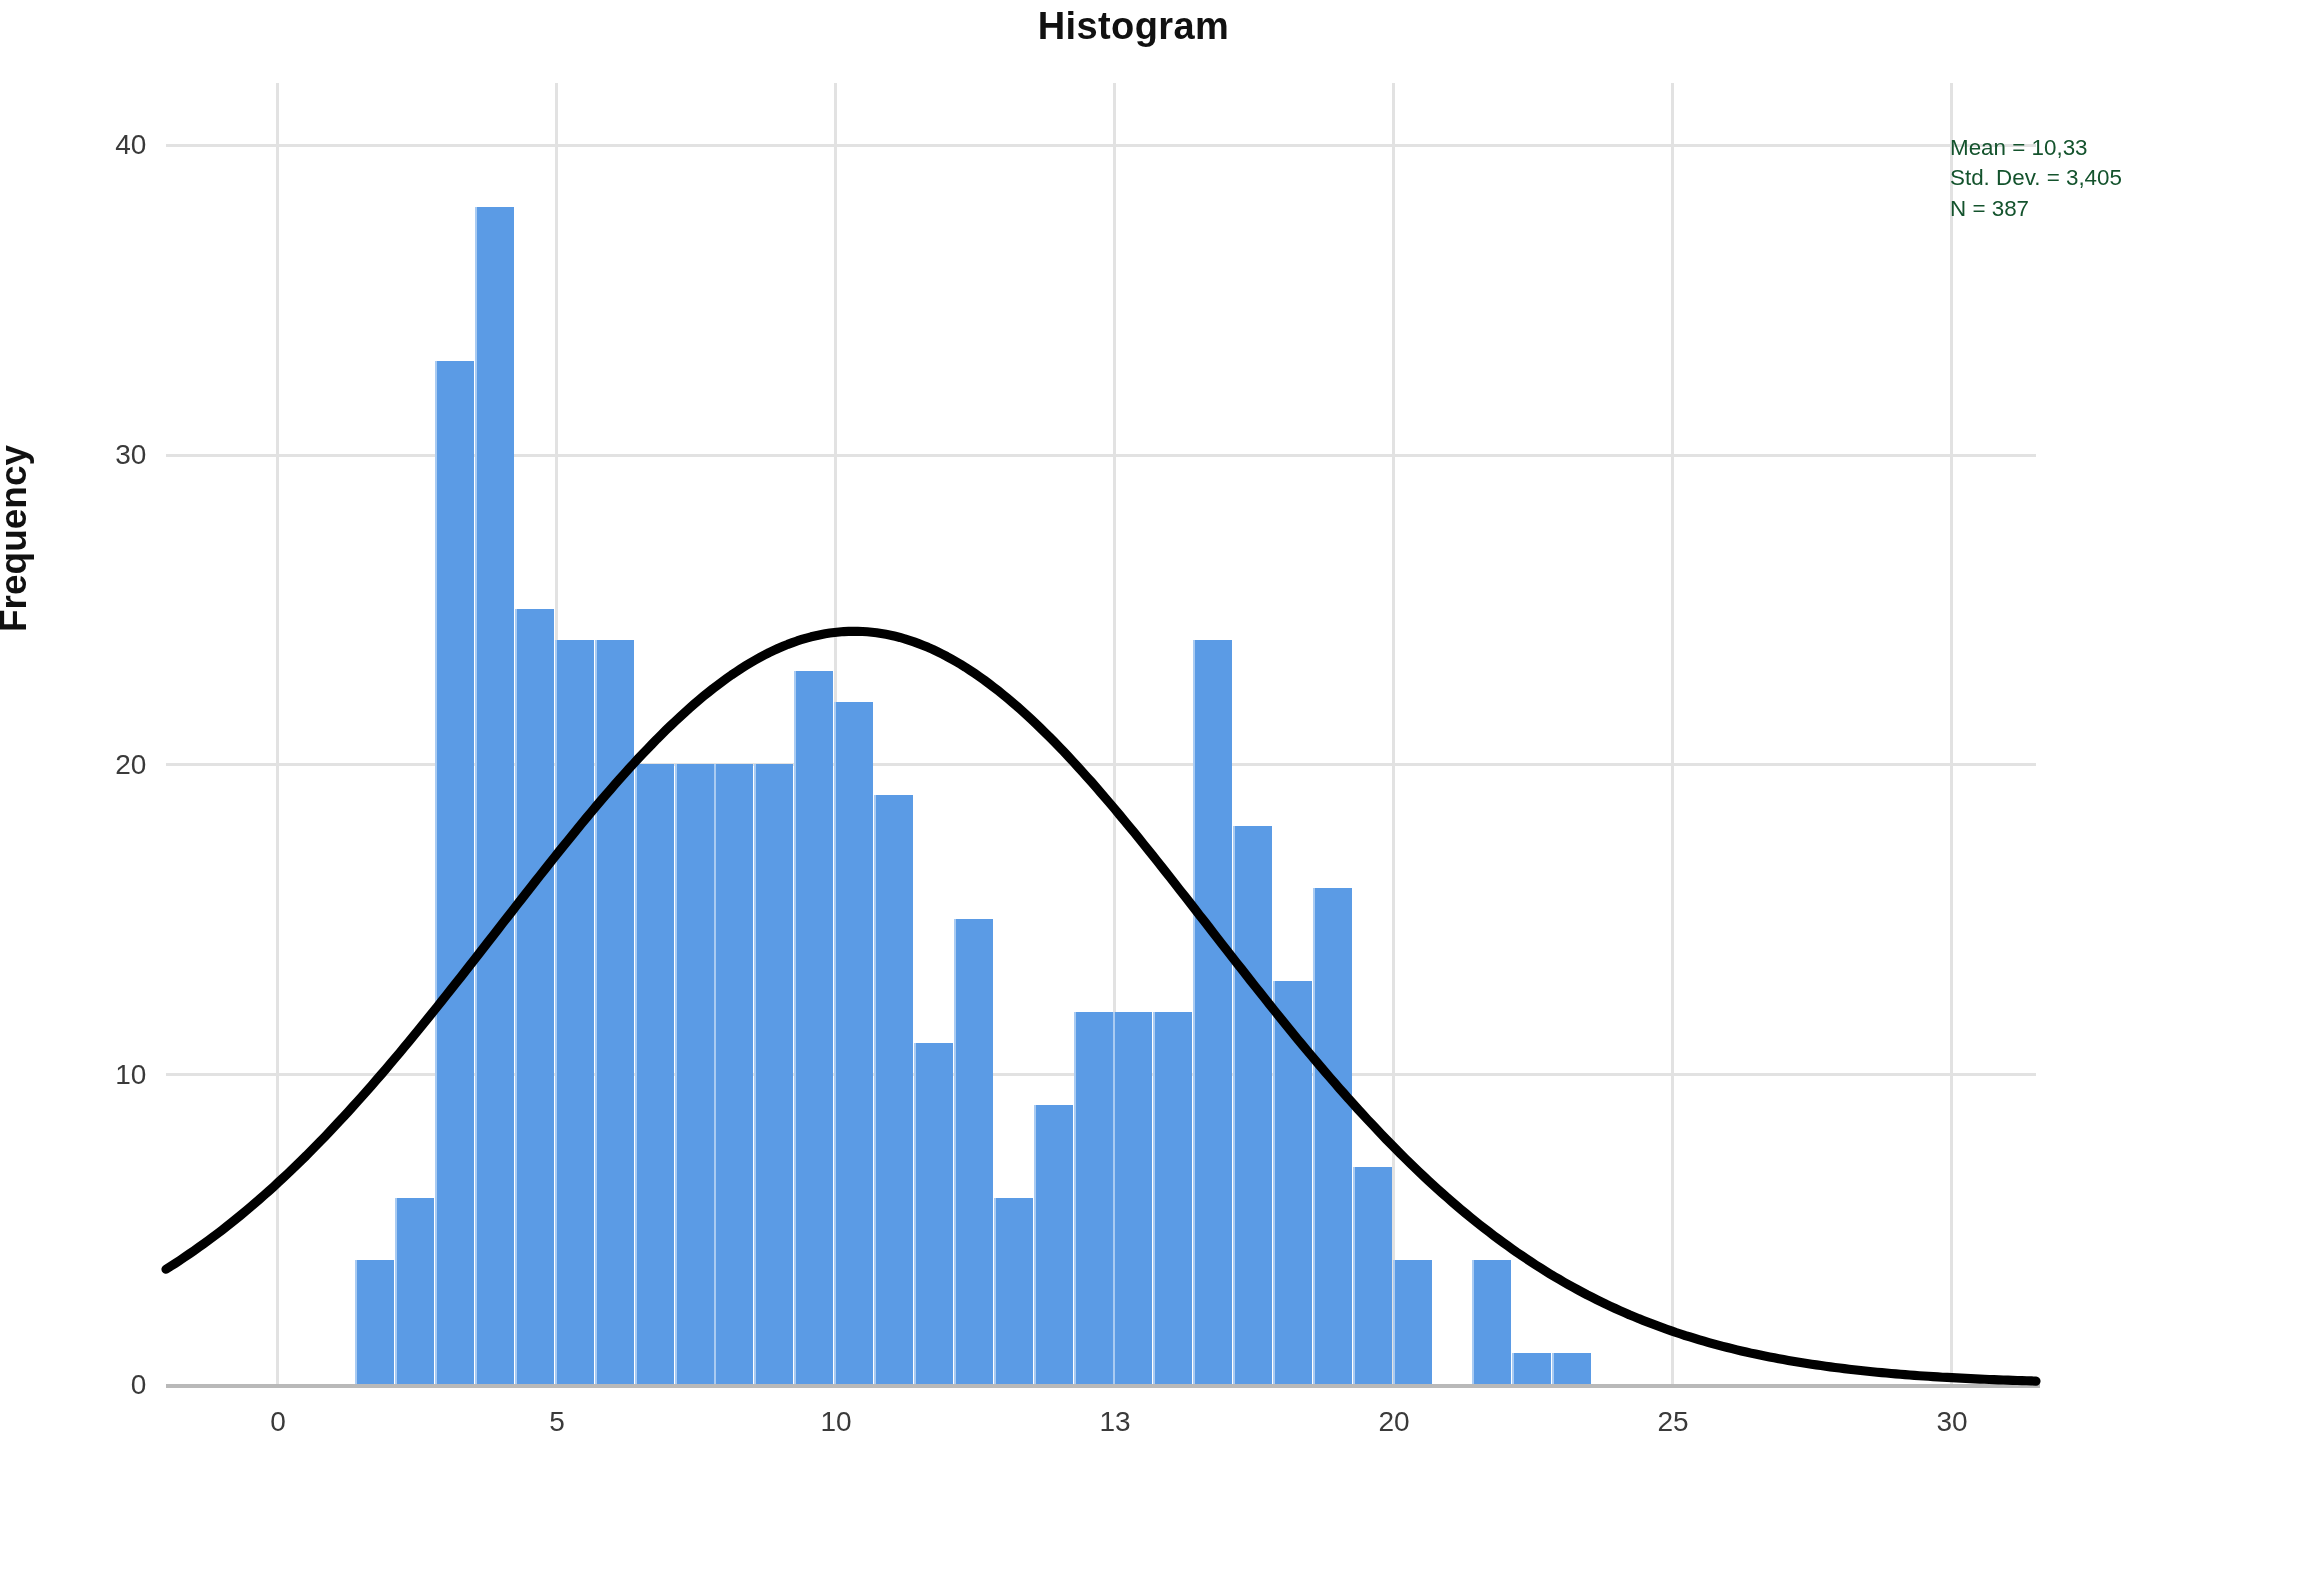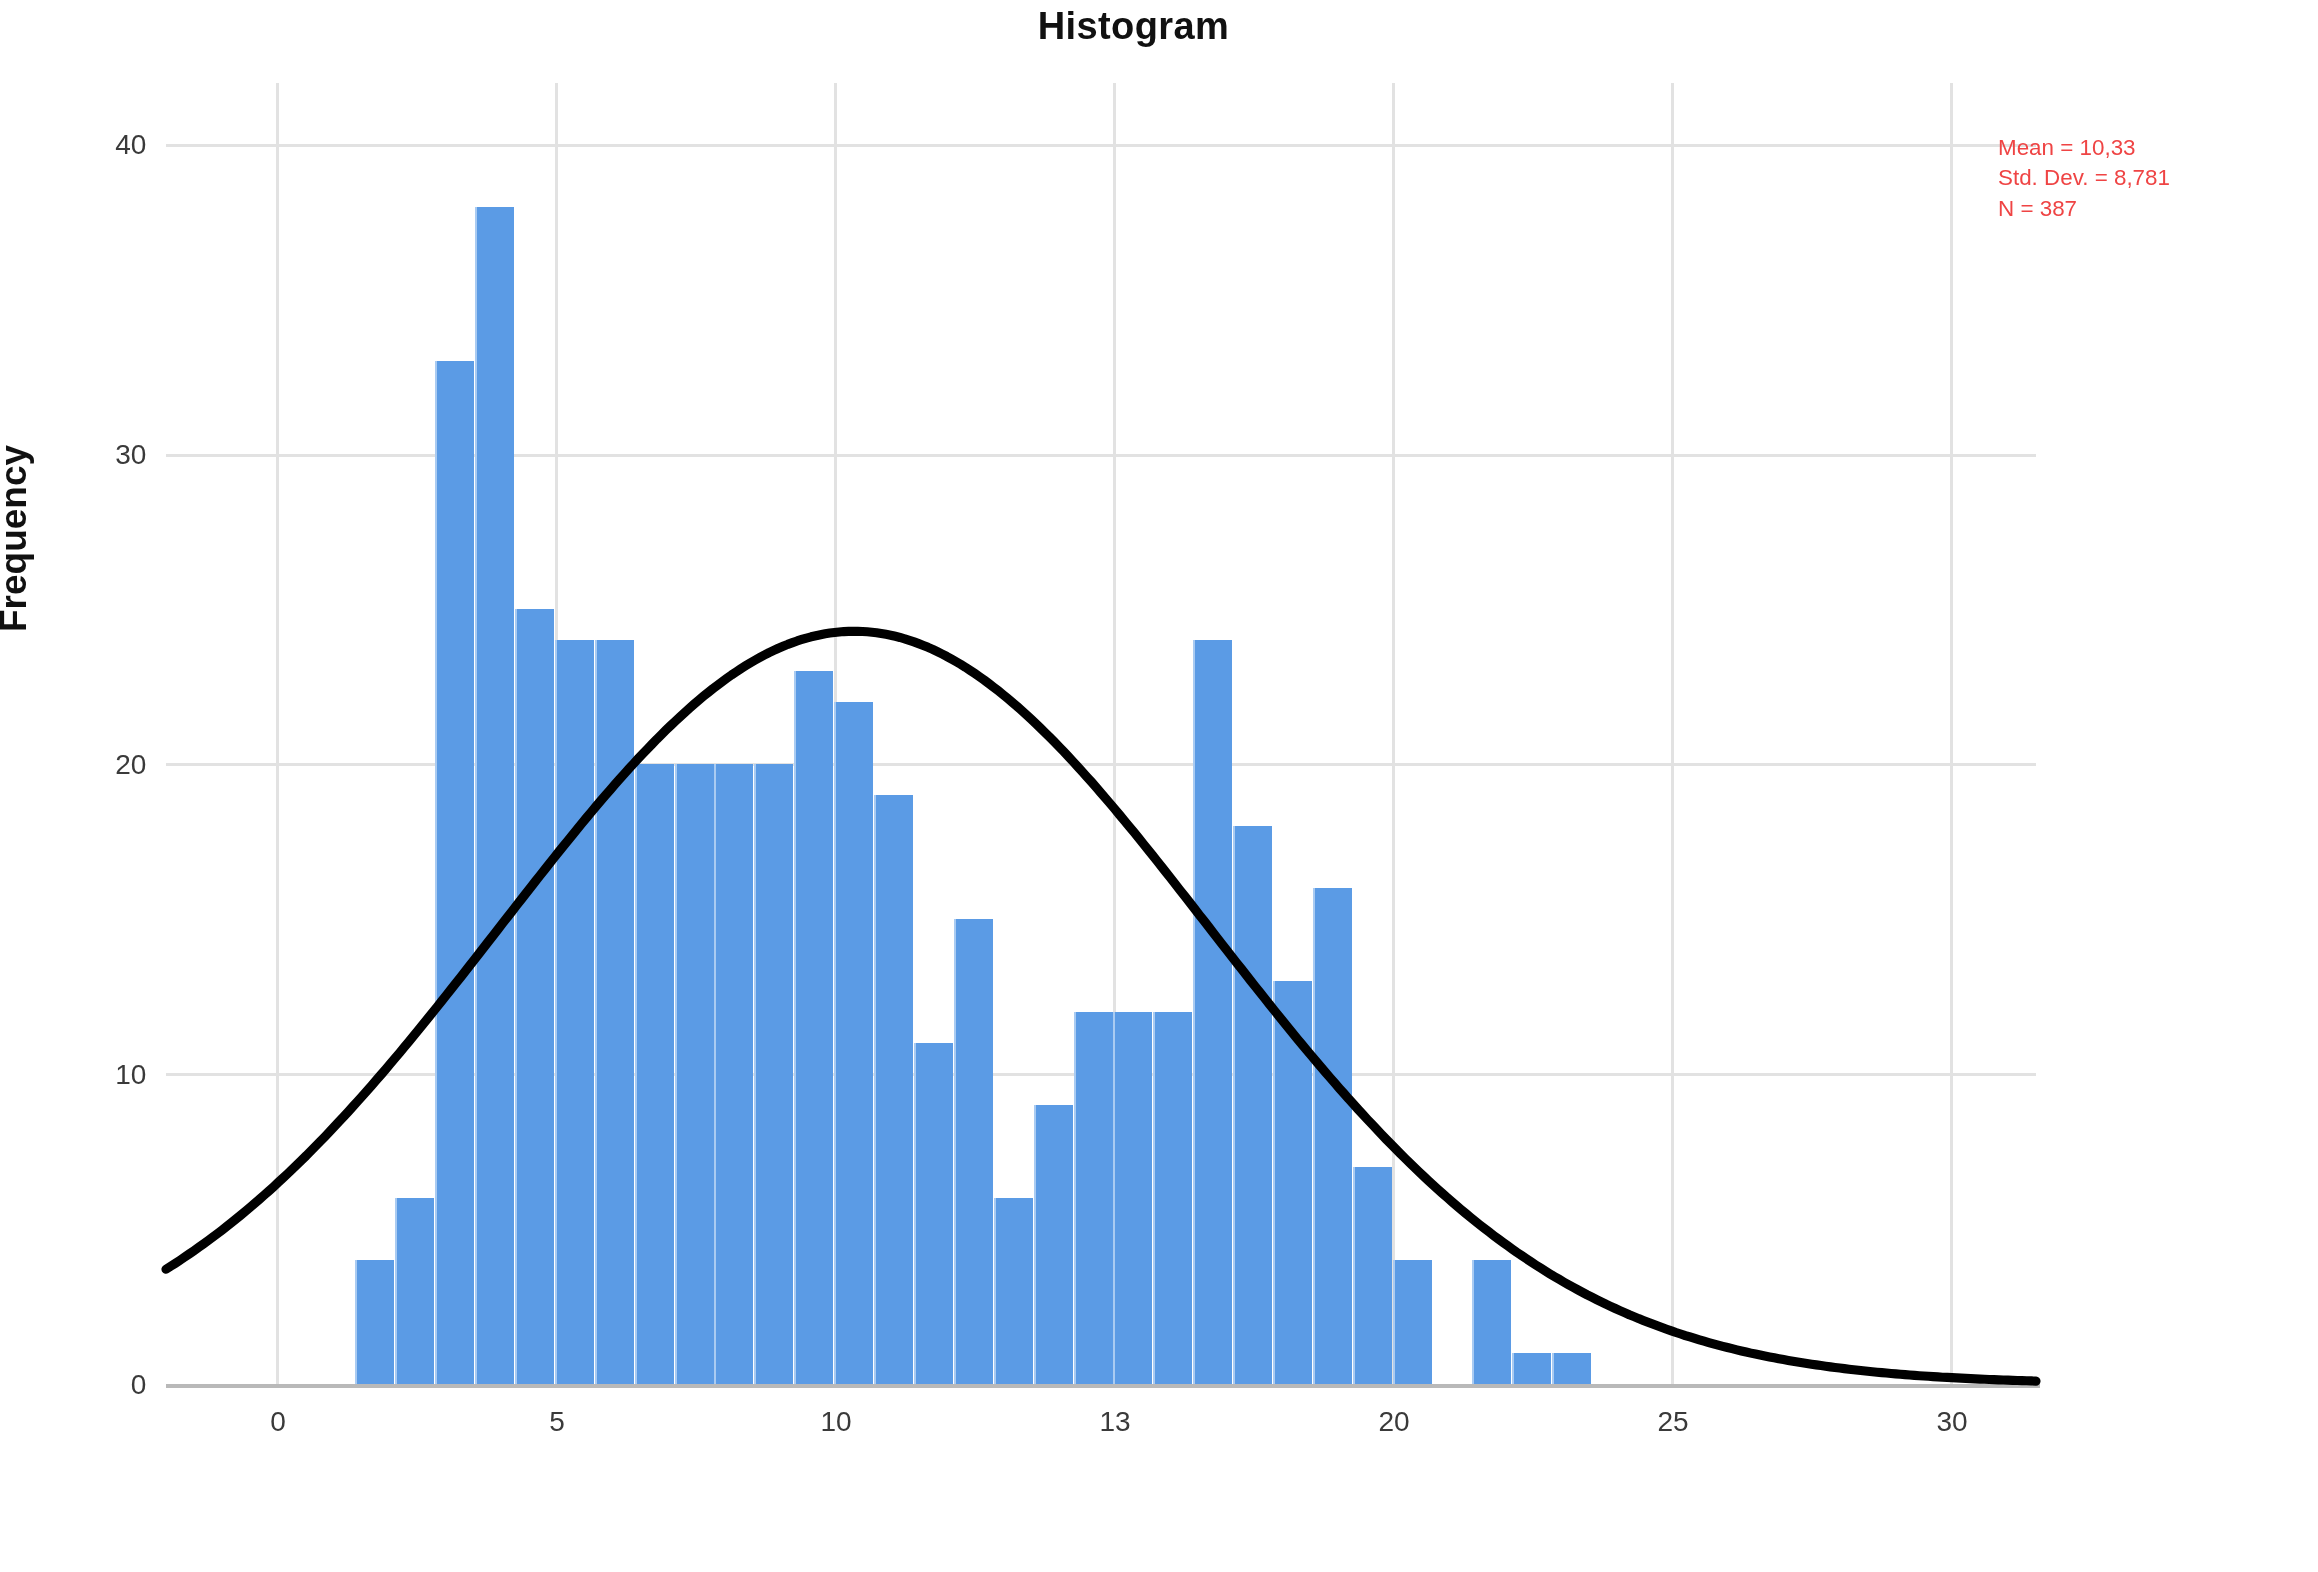--- a/index.html
+++ b/index.html
@@ -46,22 +46,22 @@
     position:absolute;left:-6.6px;top:632px;
     font-size:37px;font-weight:bold;color:#111;
     transform:rotate(-90deg);transform-origin:left top;white-space:nowrap;
   }
   #xlabel{
     position:absolute;left:0;top:1471px;width:2319px;text-align:center;
     font-size:38px;font-weight:bold;color:#111;
   }
 
   #stats-box{
-    position:absolute;left:1998px;top:133px;width:249px;
-    font-size:22.4px;line-height:1.36;color:#ef4444;white-space:nowrap;
+    position:absolute;left:1950px;top:133px;width:249px;
+    font-size:22.4px;line-height:1.36;color:#14532d;white-space:nowrap;
   }
   .stat-line{display:block;}
 </style>
 </head>
 <body>
 
 <div id="root">
 
   <div id="chart-title">Histogram</div>
 
@@ -125,21 +125,21 @@
         <div class="bar" style="left: 1346px; width: 39px; height: 31px; background: rgb(91, 155, 229); border-left-color: rgb(169, 203, 242);"></div>
         <div class="bar" style="left: 1386px; width: 39px; height: 31px; background: rgb(91, 155, 229); border-left-color: rgb(169, 203, 242);"></div>
       </div>
     <svg id="curve" viewBox="0 0 2250 1566" preserveAspectRatio="none">
       <path id="curve-path" fill="none" stroke="#000000" stroke-width="11" stroke-linejoin="round" stroke-linecap="round" d="M0.0,1427.9 L5.6,1424.3 L11.2,1420.7 L16.9,1417.0 L22.5,1413.2 L28.1,1409.4 L33.7,1405.5 L39.4,1401.5 L45.0,1397.5 L50.6,1393.4 L56.2,1389.2 L61.9,1385.0 L67.5,1380.7 L73.1,1376.3 L78.8,1371.8 L84.4,1367.3 L90.0,1362.7 L95.6,1358.0 L101.3,1353.3 L106.9,1348.5 L112.5,1343.6 L118.1,1338.7 L123.8,1333.7 L129.4,1328.6 L135.0,1323.4 L140.6,1318.2 L146.3,1312.9 L151.9,1307.5 L157.5,1302.1 L163.1,1296.6 L168.8,1291.1 L174.4,1285.4 L180.0,1279.7 L185.6,1274.0 L191.3,1268.2 L196.9,1262.3 L202.5,1256.3 L208.1,1250.3 L213.8,1244.2 L219.4,1238.1 L225.0,1231.9 L230.6,1225.7 L236.3,1219.4 L241.9,1213.0 L247.5,1206.6 L253.1,1200.1 L258.8,1193.6 L264.4,1187.1 L270.0,1180.4 L275.6,1173.8 L281.3,1167.1 L286.9,1160.3 L292.5,1153.5 L298.1,1146.7 L303.8,1139.8 L309.4,1132.9 L315.0,1125.9 L320.6,1119.0 L326.3,1111.9 L331.9,1104.9 L337.5,1097.8 L343.1,1090.7 L348.8,1083.6 L354.4,1076.5 L360.0,1069.3 L365.6,1062.1 L371.3,1054.9 L376.9,1047.7 L382.5,1040.5 L388.1,1033.2 L393.8,1026.0 L399.4,1018.8 L405.0,1011.5 L410.6,1004.3 L416.3,997.1 L421.9,989.8 L427.5,982.6 L433.1,975.4 L438.8,968.2 L444.4,961.0 L450.0,953.9 L455.6,946.8 L461.3,939.7 L466.9,932.6 L472.5,925.5 L478.1,918.5 L483.8,911.6 L489.4,904.6 L495.0,897.7 L500.6,890.9 L506.2,884.1 L511.9,877.3 L517.5,870.6 L523.1,864.0 L528.8,857.4 L534.4,850.9 L540.0,844.5 L545.6,838.1 L551.3,831.8 L556.9,825.5 L562.5,819.4 L568.1,813.3 L573.8,807.3 L579.4,801.4 L585.0,795.6 L590.6,789.8 L596.3,784.2 L601.9,778.6 L607.5,773.2 L613.1,767.9 L618.8,762.6 L624.4,757.5 L630.0,752.4 L635.6,747.5 L641.3,742.7 L646.9,738.0 L652.5,733.5 L658.1,729.0 L663.8,724.7 L669.4,720.5 L675.0,716.4 L680.6,712.4 L686.3,708.6 L691.9,704.9 L697.5,701.4 L703.1,698.0 L708.8,694.7 L714.4,691.6 L720.0,688.6 L725.6,685.7 L731.3,683.0 L736.9,680.4 L742.5,678.0 L748.1,675.7 L753.8,673.6 L759.4,671.6 L765.0,669.8 L770.6,668.1 L776.2,666.6 L781.9,665.3 L787.5,664.1 L793.1,663.0 L798.8,662.1 L804.4,661.4 L810.0,660.8 L815.6,660.3 L821.2,660.1 L826.9,660.0 L832.5,660.0 L838.1,660.2 L843.8,660.6 L849.4,661.1 L855.0,661.7 L860.6,662.6 L866.3,663.6 L871.9,664.7 L877.5,666.0 L883.1,667.4 L888.8,669.0 L894.4,670.8 L900.0,672.7 L905.6,674.8 L911.3,677.0 L916.9,679.3 L922.5,681.8 L928.1,684.5 L933.8,687.3 L939.4,690.2 L945.0,693.3 L950.6,696.5 L956.3,699.8 L961.9,703.3 L967.5,707.0 L973.1,710.7 L978.8,714.6 L984.4,718.6 L990.0,722.8 L995.6,727.1 L1001.3,731.5 L1006.9,736.0 L1012.5,740.6 L1018.1,745.4 L1023.8,750.2 L1029.4,755.2 L1035.0,760.3 L1040.6,765.5 L1046.3,770.8 L1051.9,776.2 L1057.5,781.7 L1063.1,787.3 L1068.8,793.0 L1074.4,798.8 L1080.0,804.6 L1085.6,810.6 L1091.3,816.7 L1096.9,822.8 L1102.5,829.0 L1108.1,835.3 L1113.8,841.6 L1119.4,848.0 L1125.0,854.5 L1130.6,861.1 L1136.3,867.7 L1141.9,874.3 L1147.5,881.1 L1153.1,887.8 L1158.8,894.7 L1164.4,901.5 L1170.0,908.4 L1175.6,915.4 L1181.3,922.4 L1186.9,929.4 L1192.5,936.5 L1198.1,943.6 L1203.8,950.7 L1209.4,957.8 L1215.0,965.0 L1220.6,972.2 L1226.3,979.4 L1231.9,986.6 L1237.5,993.8 L1243.1,1001.1 L1248.8,1008.3 L1254.4,1015.5 L1260.0,1022.8 L1265.6,1030.0 L1271.2,1037.2 L1276.9,1044.5 L1282.5,1051.7 L1288.1,1058.9 L1293.8,1066.1 L1299.4,1073.2 L1305.0,1080.4 L1310.6,1087.5 L1316.3,1094.6 L1321.9,1101.7 L1327.5,1108.8 L1333.1,1115.8 L1338.8,1122.8 L1344.4,1129.8 L1350.0,1136.7 L1355.6,1143.6 L1361.2,1150.5 L1366.9,1157.3 L1372.5,1164.1 L1378.1,1170.8 L1383.8,1177.5 L1389.4,1184.1 L1395.0,1190.7 L1400.6,1197.2 L1406.3,1203.7 L1411.9,1210.2 L1417.5,1216.5 L1423.1,1222.9 L1428.8,1229.1 L1434.4,1235.4 L1440.0,1241.5 L1445.6,1247.6 L1451.3,1253.6 L1456.9,1259.6 L1462.5,1265.5 L1468.1,1271.4 L1473.8,1277.2 L1479.4,1282.9 L1485.0,1288.5 L1490.6,1294.1 L1496.3,1299.7 L1501.9,1305.1 L1507.5,1310.5 L1513.1,1315.8 L1518.8,1321.1 L1524.4,1326.3 L1530.0,1331.4 L1535.6,1336.4 L1541.3,1341.4 L1546.9,1346.3 L1552.5,1351.2 L1558.1,1355.9 L1563.8,1360.6 L1569.4,1365.2 L1575.0,1369.8 L1580.6,1374.3 L1586.3,1378.7 L1591.9,1383.0 L1597.5,1387.3 L1603.1,1391.5 L1608.8,1395.7 L1614.4,1399.7 L1620.0,1403.7 L1625.6,1407.7 L1631.3,1411.5 L1636.9,1415.3 L1642.5,1419.0 L1648.1,1422.7 L1653.8,1426.3 L1659.4,1429.8 L1665.0,1433.3 L1670.6,1436.7 L1676.3,1440.0 L1681.9,1443.3 L1687.5,1446.5 L1693.1,1449.6 L1698.8,1452.7 L1704.4,1455.7 L1710.0,1458.7 L1715.6,1461.5 L1721.3,1464.4 L1726.9,1467.1 L1732.5,1469.9 L1738.1,1472.5 L1743.8,1475.1 L1749.4,1477.6 L1755.0,1480.1 L1760.6,1482.6 L1766.3,1484.9 L1771.9,1487.3 L1777.5,1489.5 L1783.1,1491.7 L1788.8,1493.9 L1794.4,1496.0 L1800.0,1498.1 L1805.6,1500.1 L1811.3,1502.0 L1816.9,1504.0 L1822.5,1505.8 L1828.1,1507.7 L1833.7,1509.4 L1839.4,1511.2 L1845.0,1512.9 L1850.6,1514.5 L1856.3,1516.1 L1861.9,1517.7 L1867.5,1519.2 L1873.1,1520.7 L1878.8,1522.1 L1884.4,1523.5 L1890.0,1524.9 L1895.6,1526.2 L1901.3,1527.5 L1906.9,1528.8 L1912.5,1530.0 L1918.1,1531.2 L1923.7,1532.3 L1929.4,1533.4 L1935.0,1534.5 L1940.6,1535.6 L1946.3,1536.6 L1951.9,1537.6 L1957.5,1538.6 L1963.1,1539.5 L1968.8,1540.4 L1974.4,1541.3 L1980.0,1542.2 L1985.6,1543.0 L1991.3,1543.8 L1996.9,1544.6 L2002.5,1545.4 L2008.1,1546.1 L2013.8,1546.8 L2019.4,1547.5 L2025.0,1548.2 L2030.6,1548.8 L2036.3,1549.5 L2041.9,1550.1 L2047.5,1550.7 L2053.1,1551.2 L2058.8,1551.8 L2064.4,1552.3 L2070.0,1552.8 L2075.6,1553.3 L2081.3,1553.8 L2086.9,1554.3 L2092.5,1554.7 L2098.1,1555.1 L2103.8,1555.6 L2109.4,1556.0 L2115.0,1556.3 L2120.6,1556.7 L2126.3,1557.1 L2131.9,1557.4 L2137.5,1557.8 L2143.1,1558.1 L2148.8,1558.4 L2154.4,1558.7 L2160.0,1559.0 L2165.6,1559.3 L2171.3,1559.6 L2176.9,1559.8 L2182.5,1560.1 L2188.1,1560.3 L2193.8,1560.6 L2199.4,1560.8 L2205.0,1561.0 L2210.6,1561.2 L2216.3,1561.4 L2221.9,1561.6 L2227.5,1561.8 L2233.1,1562.0 L2238.8,1562.1 L2244.4,1562.3 L2250.0,1562.5"></path>
     </svg>
   </div>
 
   <div id="stats-box">
     <span class="stat-line">Mean = 10,33</span>
-    <span class="stat-line">Std. Dev. = 8,781</span>
+    <span class="stat-line">Std. Dev. = 3,405</span>
     <span class="stat-line">N = 387</span>
   </div>
 
 <div class="xtick-label" style="left: 278px;">0</div>
     <div class="xtick-label" style="left: 557px;">5</div>
     <div class="xtick-label" style="left: 836px;">10</div>
     <div class="xtick-label" style="left: 1115px;">13</div>
     <div class="xtick-label" style="left: 1394px;">20</div>
     <div class="xtick-label" style="left: 1673px;">25</div>
     <div class="xtick-label" style="left: 1952px;">30</div>

